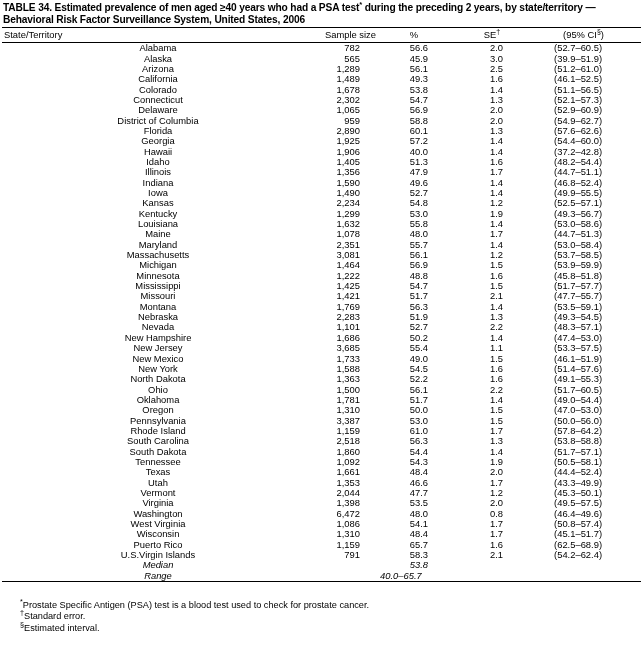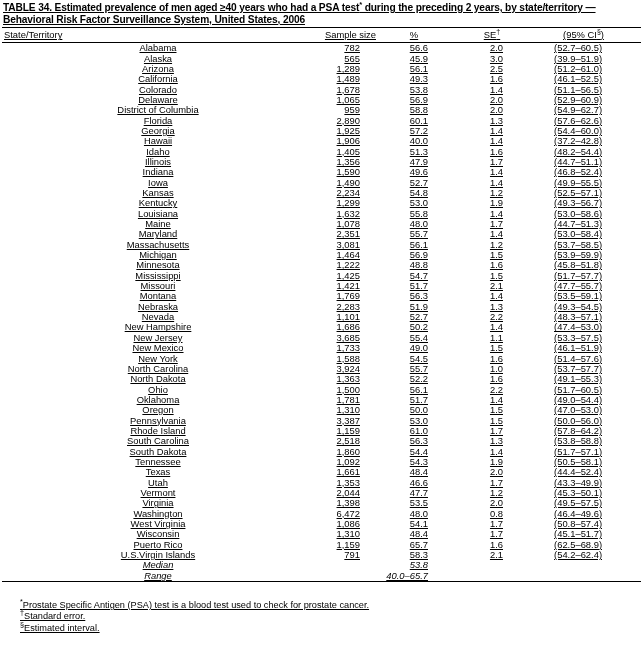--- a/index.html
+++ b/index.html
@@ -14,21 +14,20 @@
     color: #000000;
     -webkit-font-smoothing: antialiased;
   }
   .page {
     position: relative;
     width: 641px;
     height: 650px;
     box-sizing: border-box;
     padding: 2px 2px 0 2px;
     overflow: hidden;
-    text-decoration: underline;
   }
 
   
   .table-title {
     font-size: 10.2px;
     font-weight: bold;
     line-height: 11.6px;
     letter-spacing: -0.15px;
     margin: 0 0 2px 0;
     padding: 0 1px;
@@ -89,21 +88,21 @@
 
   tr.summary td {
     font-style: italic;
     margin-top: 22px;
   }
   tr.summary td.num-pct {
     text-align: right;
     padding-right: 30px;
   }
   tr.summary td.range-val {
-    text-align: right;
+    text-align: left;
     padding-right: 30px;
   }
 
   .tbl-bottom-rule {
     width: 639px;
     border-top: 1.3px solid #000;
     margin: 0;
     height: 0;
     font-size: 0;
     line-height: 0;
@@ -182,20 +181,27 @@
           <td class="num-ci">(46.1–52.5)</td>
         </tr>
         <tr>
           <td class="state">Colorado</td>
           <td class="num-n">1,678</td>
           <td class="num-pct">53.8</td>
           <td class="num-se">1.4</td>
           <td class="num-ci">(51.1–56.5)</td>
         </tr>
         <tr>
+          <td class="state">Connecticut</td>
+          <td class="num-n">2,302</td>
+          <td class="num-pct">54.7</td>
+          <td class="num-se">1.3</td>
+          <td class="num-ci">(52.1–57.3)</td>
+        </tr>
+        <tr>
           <td class="state">Delaware</td>
           <td class="num-n">1,065</td>
           <td class="num-pct">56.9</td>
           <td class="num-se">2.0</td>
           <td class="num-ci">(52.9–60.9)</td>
         </tr>
         <tr>
           <td class="state">District of Columbia</td>
           <td class="num-n">959</td>
           <td class="num-pct">58.8</td>
@@ -362,27 +368,20 @@
           <td class="num-pct">49.0</td>
           <td class="num-se">1.5</td>
           <td class="num-ci">(46.1–51.9)</td>
         </tr>
         <tr>
           <td class="state">New York</td>
           <td class="num-n">1,588</td>
           <td class="num-pct">54.5</td>
           <td class="num-se">1.6</td>
           <td class="num-ci">(51.4–57.6)</td>
-        </tr>
-        <tr>
-          <td class="state">North Carolina</td>
-          <td class="num-n">3,924</td>
-          <td class="num-pct">55.7</td>
-          <td class="num-se">1.0</td>
-          <td class="num-ci">(53.7–57.7)</td>
         </tr>
         <tr>
           <td class="state">North Dakota</td>
           <td class="num-n">1,363</td>
           <td class="num-pct">52.2</td>
           <td class="num-se">1.6</td>
           <td class="num-ci">(49.1–55.3)</td>
         </tr>
         <tr>
           <td class="state">Ohio</td>

